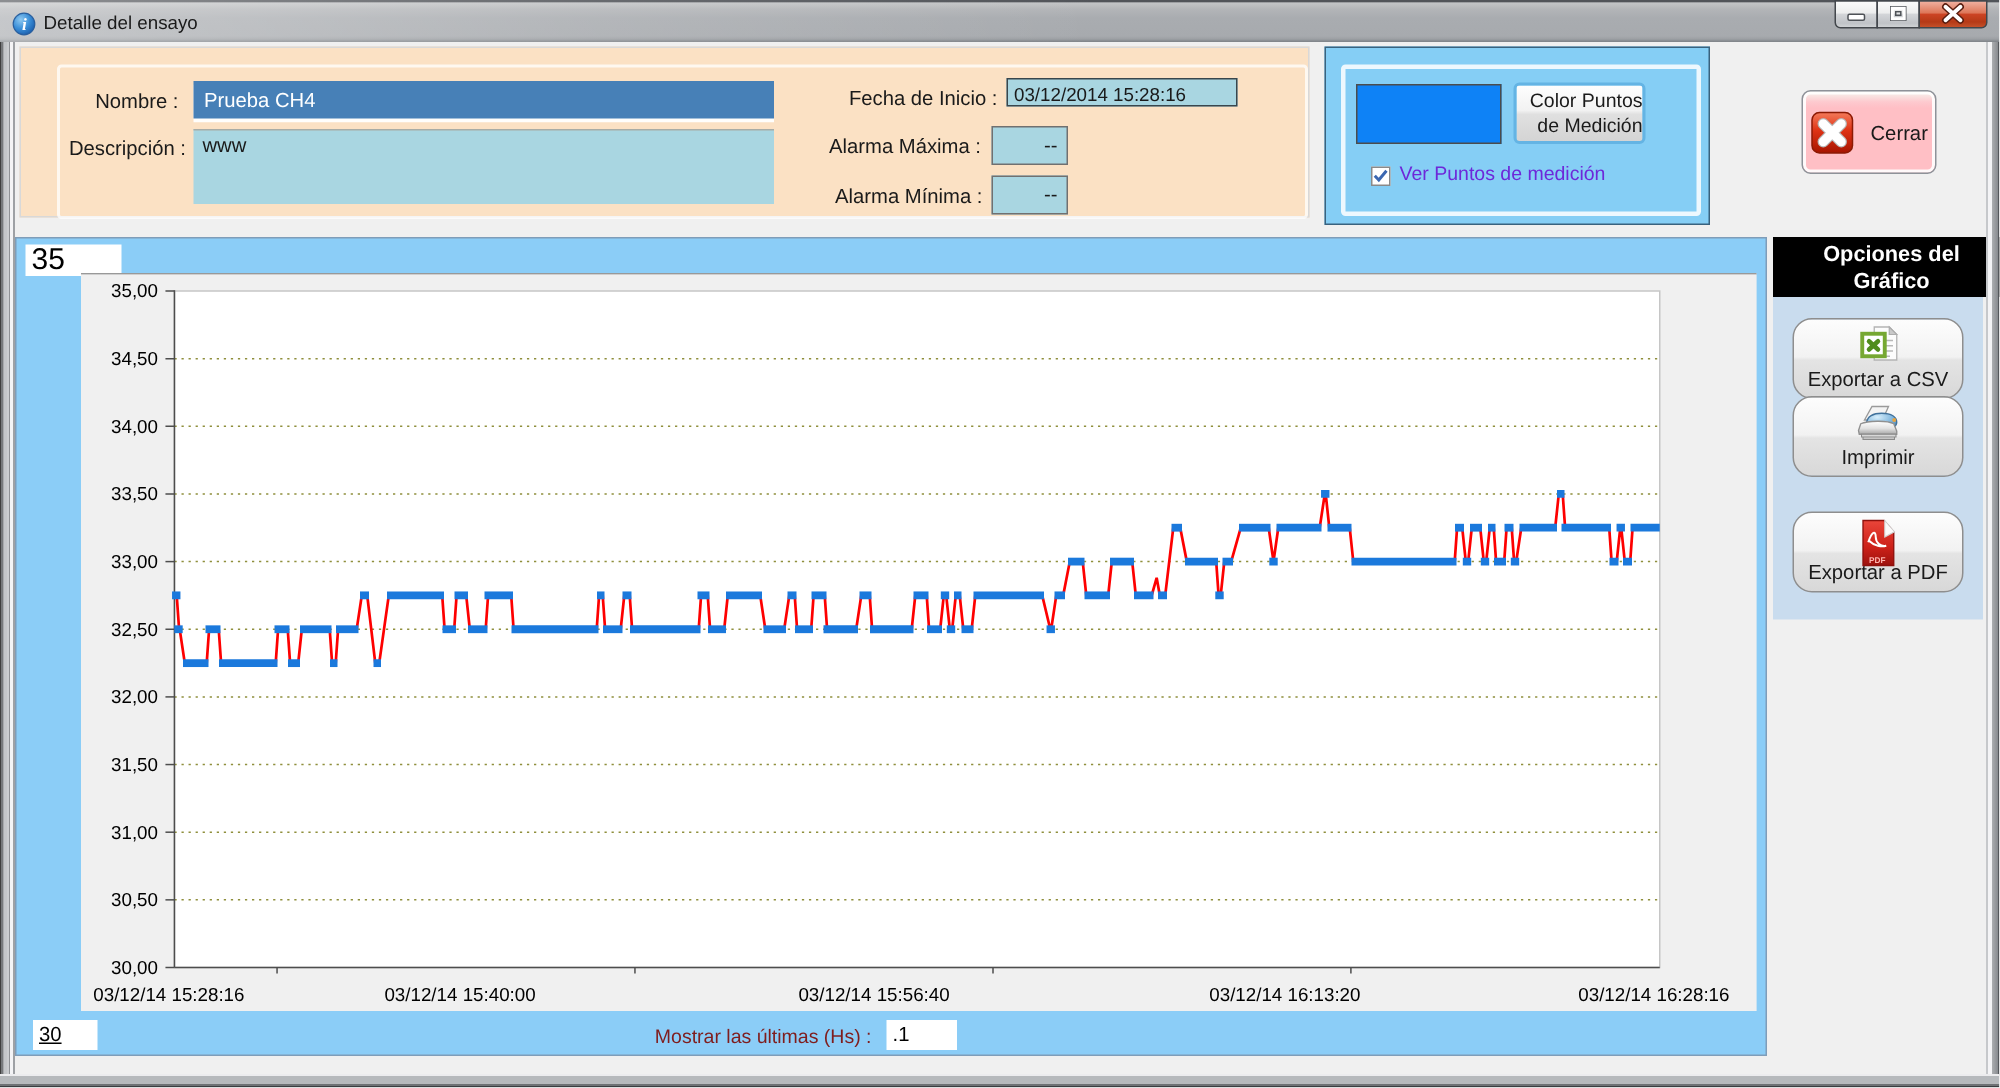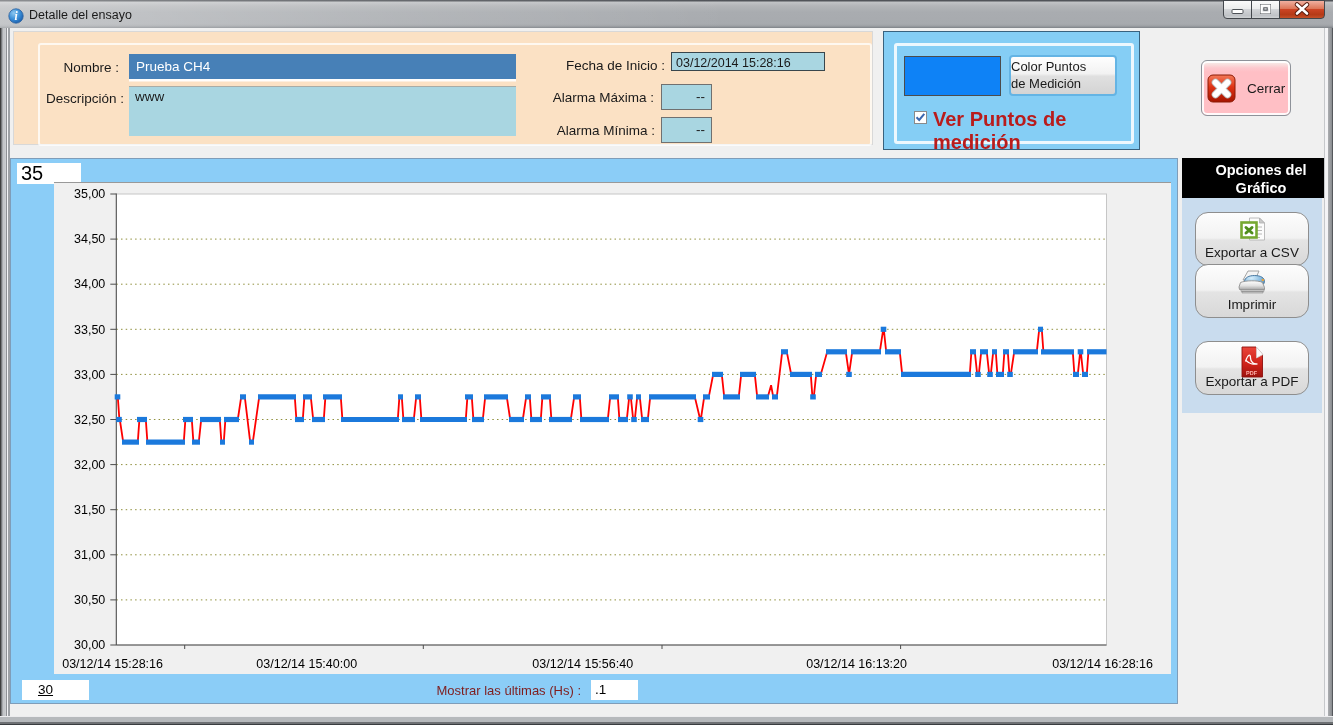--- a/index.html
+++ b/index.html
@@ -30,32 +30,32 @@
   .field{position:absolute;box-sizing:border-box;font-size:13.5px;color:#1a1a1a;}
   #f-nombre{left:116px;top:23px;width:387px;height:25px;background:#4780b7;color:#fff;line-height:25px;padding-left:7px;box-shadow:0 2.5px 0 rgba(255,255,255,.95);}
   #f-desc{left:116px;top:55px;width:387px;height:50px;background:#a9d6e1;border-top:1px solid #a8aca6;padding:2px 0 0 6px;}
   #f-fecha{left:658px;top:21px;width:154px;height:19px;background:#a9d6e1;border:1px solid #39464c;line-height:21px;padding-left:4px;font-size:12.5px;}
   #f-amax{left:648px;top:53px;width:51px;height:26px;background:#a9d6e1;border:1px solid #707070;line-height:24px;text-align:right;padding-right:6px;}
   #f-amin{left:648px;top:86px;width:51px;height:26px;background:#a9d6e1;border:1px solid #707070;line-height:24px;text-align:right;padding-right:6px;}
   
   #bluebox{left:883px;top:31px;width:257px;height:119px;background:#85cef5;border:1px solid #39627e;box-sizing:border-box;}
   #bluebox-inner{left:10px;top:11px;width:234px;height:95px;border:3px solid rgba(255,255,255,.85);border-radius:3px;}
   #swatch{left:20px;top:24px;width:97px;height:40px;background:#0e82f6;border:1px solid #4c4c4c;box-sizing:border-box;}
-  #btn-color{left:125px;top:23px;width:108px;height:41px;background:linear-gradient(180deg,#fefefe 0,#f2f2f2 45%,#e0e0e0 52%,#d4d4d4 100%);border:2px solid #64b4e4;border-radius:4px;box-sizing:border-box;font-size:13px;color:#1a1a1a;text-align:left;line-height:17px;padding-top:1px;}
+  #btn-color{left:125px;top:23px;width:88px;height:41px;background:linear-gradient(180deg,#fefefe 0,#f2f2f2 45%,#e0e0e0 52%,#d4d4d4 100%);border:2px solid #64b4e4;border-radius:4px;box-sizing:border-box;font-size:13px;color:#1a1a1a;text-align:right;line-height:17px;padding-top:1px;}
   #chk{left:30px;top:79px;width:13px;height:13px;background:#fff;border:1px solid #8a8a8a;box-sizing:border-box;}
-  #chk-lbl{left:49px;top:76px;font-weight:bold;font-size:20px;color:#b91c1c;}
+  #chk-lbl{left:49px;top:76px;font-weight:normal;font-size:13px;color:#6d28d9;}
   
   #btn-cerrar{left:1201px;top:60px;width:90px;height:56px;background:linear-gradient(180deg,#f6f5ef 0,#fdc9ce 7px,#ffbfc5 11px,#ffbfc5 100%);border:1.5px solid #8e9299;border-radius:6px;box-sizing:border-box;box-shadow:inset 0 0 0 2px rgba(255,255,255,.9);}
   #cerrar-lbl{left:45px;top:20px;font-size:13.5px;color:#1a1a1a;}
   
   #chartpanel{left:10px;top:158px;width:1168px;height:546px;background:#8bcdf7;border:1px solid #7f9db9;box-sizing:border-box;}
   .winput{position:absolute;background:#fff;box-sizing:border-box;font-size:13.5px;color:#000;}
   #inp35{left:6px;top:4px;width:64px;height:21px;line-height:21px;padding-left:4px;font-size:20px;}
   #chartbox{left:43px;top:23px;width:1117px;height:491px;background:#f0f0f0;border-top:1px solid #999;}
-  #inp30{left:11px;top:521px;width:67px;height:20px;line-height:19px;padding-left:16px;text-decoration:underline;}
+  #inp30{left:11px;top:521px;width:43px;height:20px;line-height:19px;padding-left:4px;text-decoration:underline;}
   #lbl-mostrar{left:290px;top:524px;width:280px;text-align:right;font-size:13px;color:#7f1d1d;position:absolute;}
   #inp-hs{left:580px;top:521px;width:47px;height:20px;line-height:19px;padding-left:4px;}
   
   #opt-header{left:1182px;top:158px;width:158px;height:40px;background:#000;color:#fff;font-weight:bold;font-size:14.5px;text-align:center;line-height:18px;padding-top:3px;box-sizing:border-box;}
   #opt-body{left:1182px;top:198px;width:140px;height:215px;background:#c9dcee;}
   .sbtn{position:absolute;left:13px;width:114px;height:54px;background:linear-gradient(180deg,#fdfdfd 0,#f2f2f2 48%,#e4e4e4 52%,#d8d8d8 100%);border:1px solid #8e8e8e;border-radius:13px;box-sizing:border-box;text-align:center;font-size:13.5px;color:#1a1a1a;}
   .sbtn .ic{position:absolute;left:0;right:0;top:4px;height:28px;}
   .sbtn .tx{position:absolute;left:0;right:0;bottom:5px;}
 </style>
 </head>

